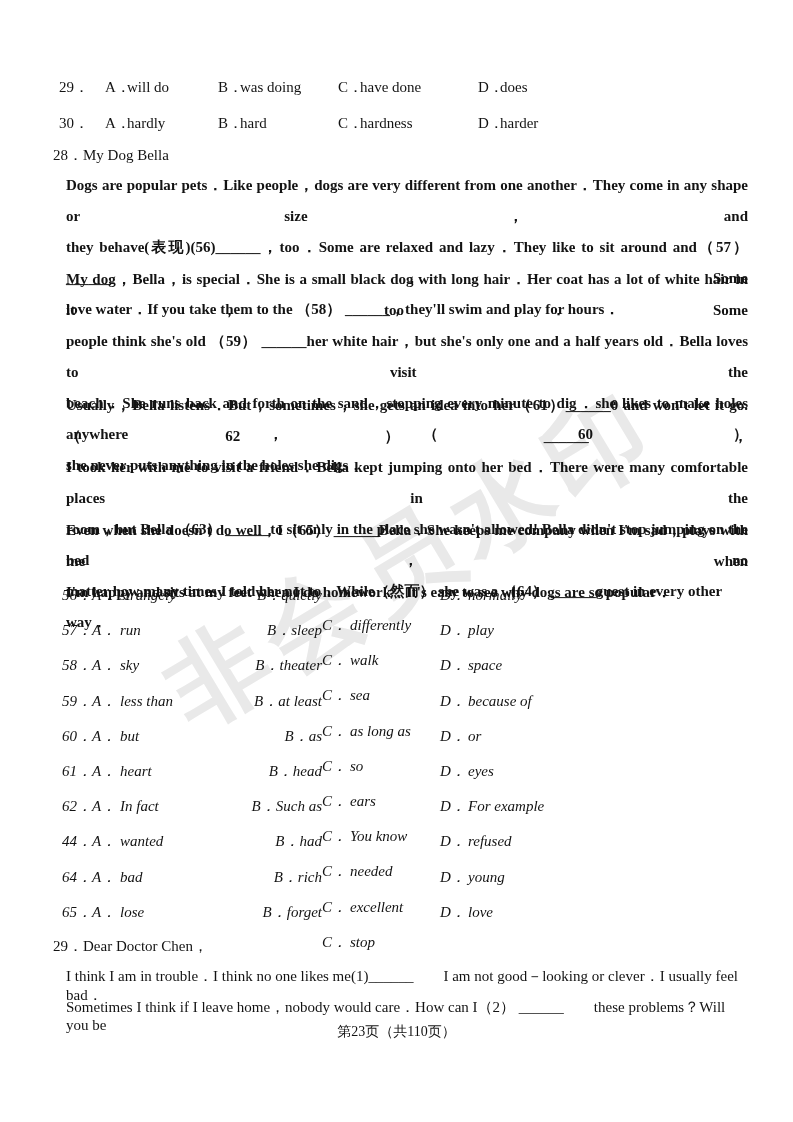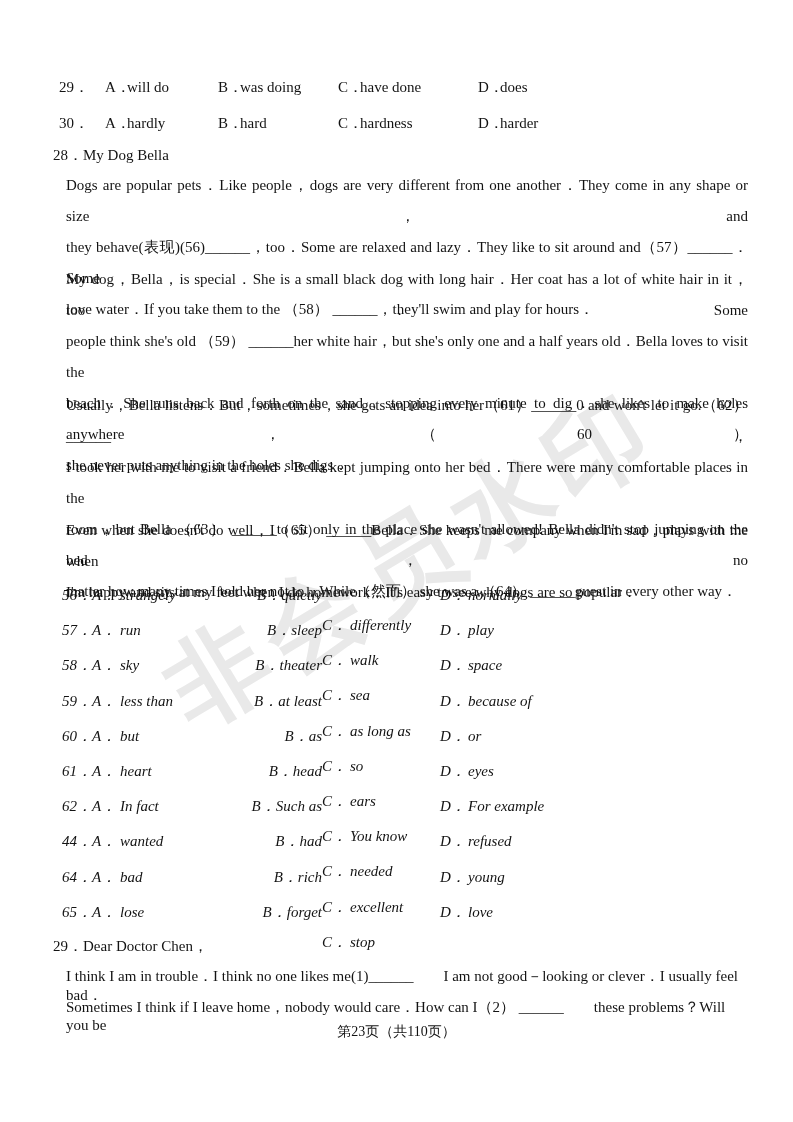--- a/index.html
+++ b/index.html
@@ -13,21 +13,21 @@
   }
   .sheet { position: absolute; inset: 0; }
   .wm {
     position: absolute; left: 412px; top: 560px;
     transform: translate(-50%,-50%) rotate(-31deg);
     font-size: 100px; font-weight: 700; letter-spacing: 10px;
     color: #e9e9e9; white-space: nowrap; z-index: 0;
   }
   .abs { position: absolute; left: 53px; right: 45px; z-index: 1; }
   .indent { margin-left: 13px; }
-  .para { line-height: 31px; }
+  .para { line-height: 31px; font-weight: bold; }
   .ln { min-height: 31px; }
   .j { text-align: justify; text-align-last: justify; }
   .flexrow { display: flex; align-items: center; }
   .r-top { margin-left: 6px; }
   .r-top .num { width: 46px; flex: none; }
   .r-top .cA { width: 113px; flex: none; }
   .r-top .cB { width: 120px; flex: none; }
   .r-top .cC { width: 140px; flex: none; }
   .r-top .ltr { display: inline-block; width: 22px; }
   .qlist { position: absolute; left: 53px; right: 45px; top: 586px; z-index: 1; font-style: italic; }

